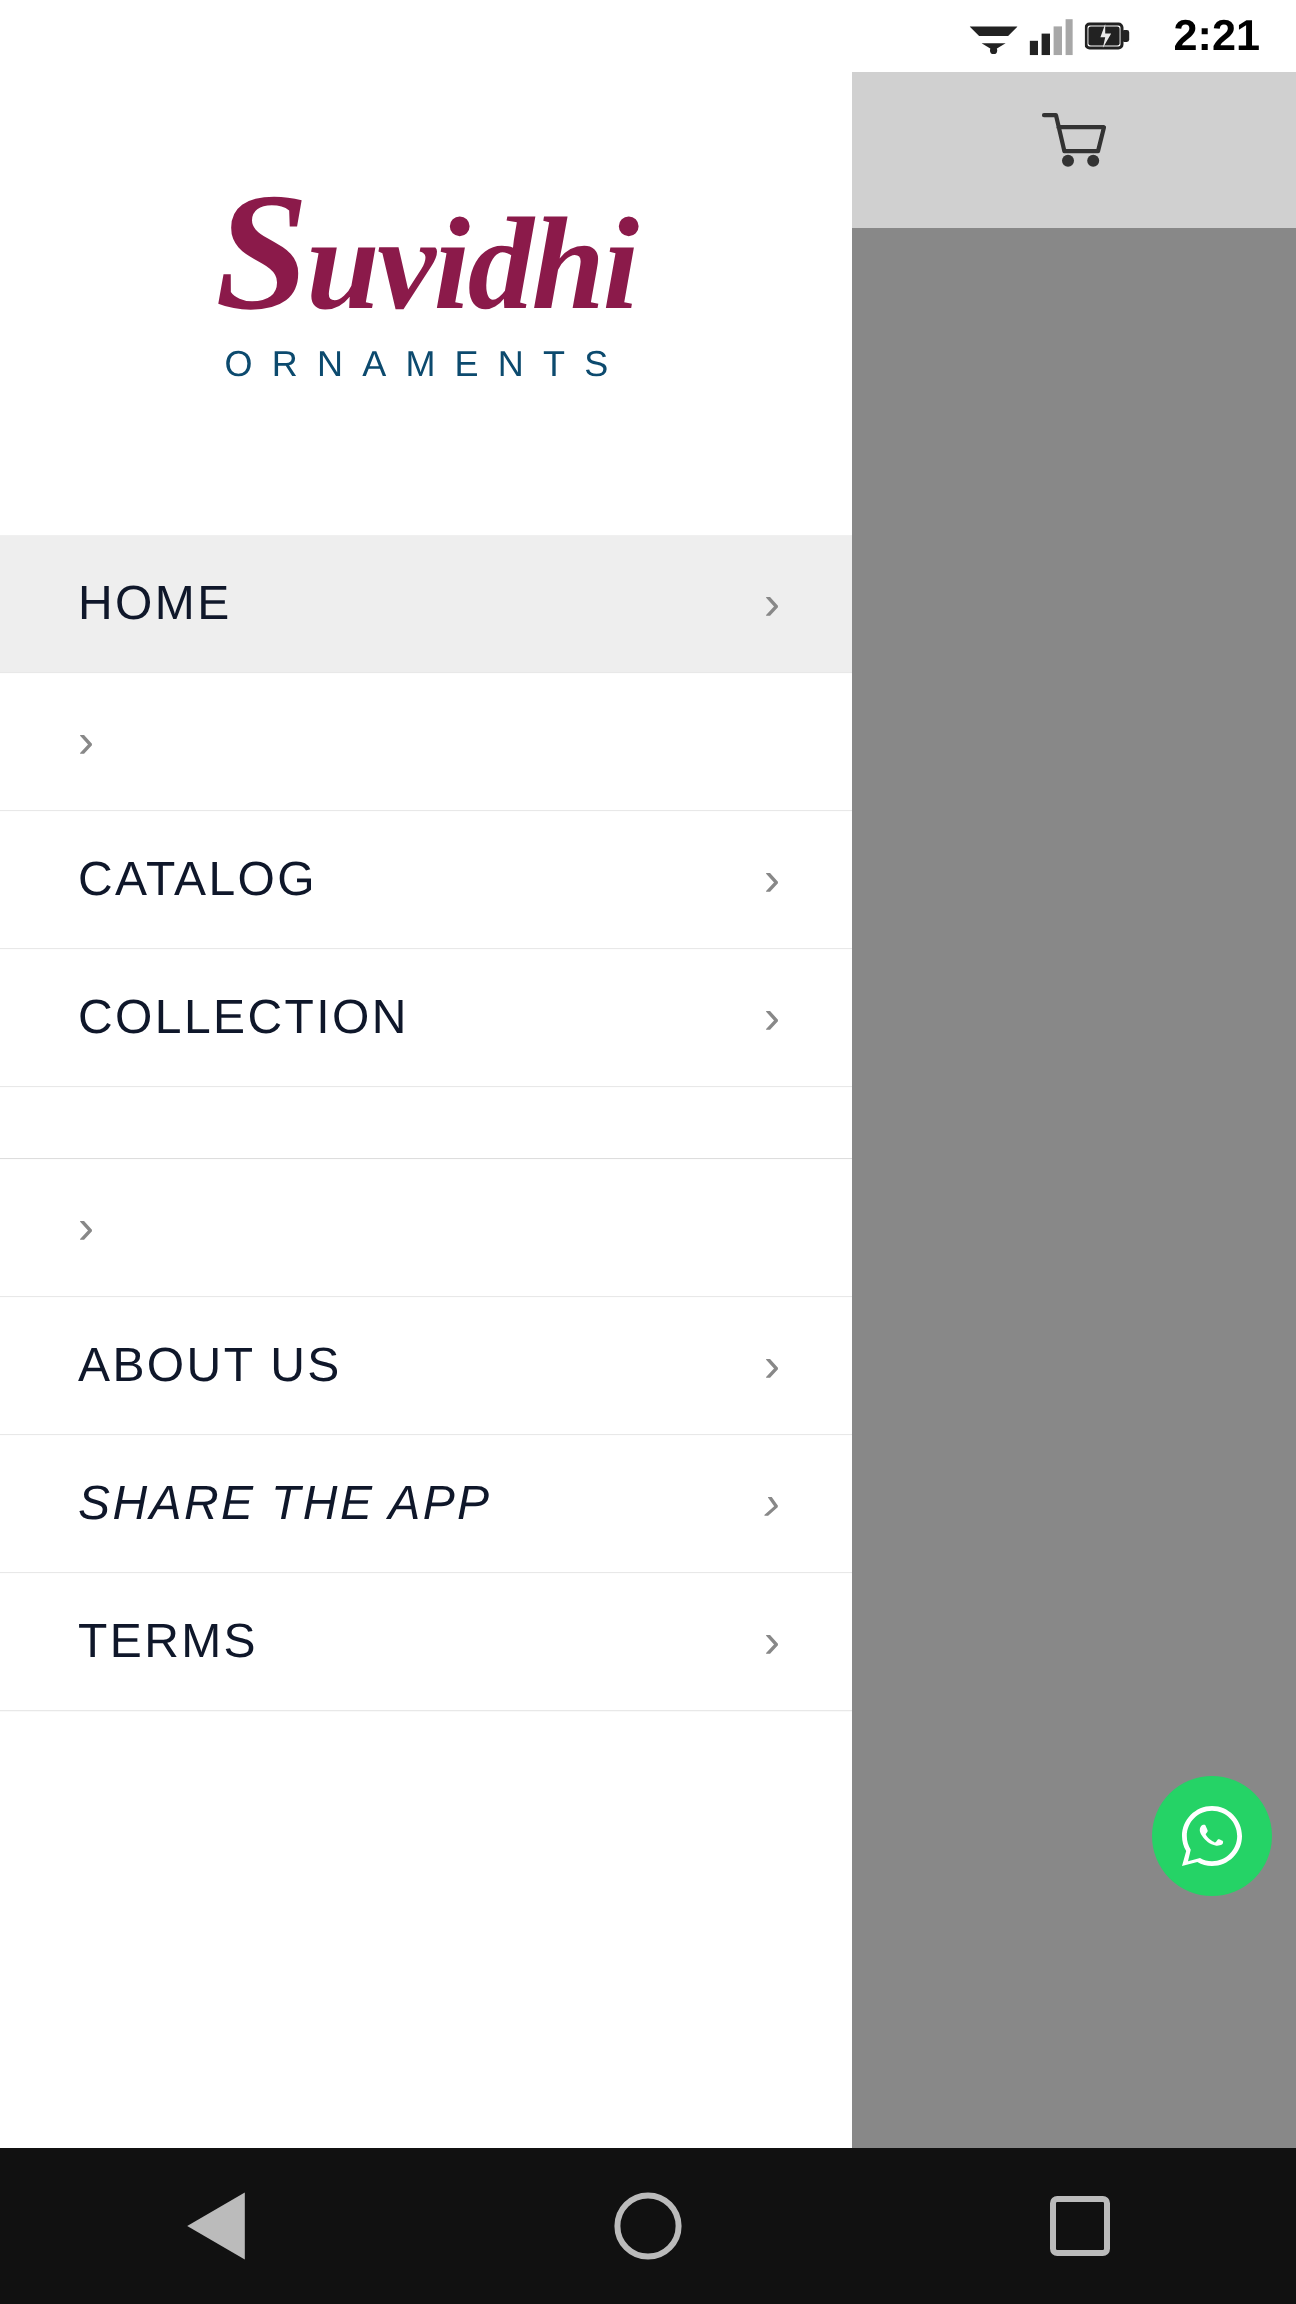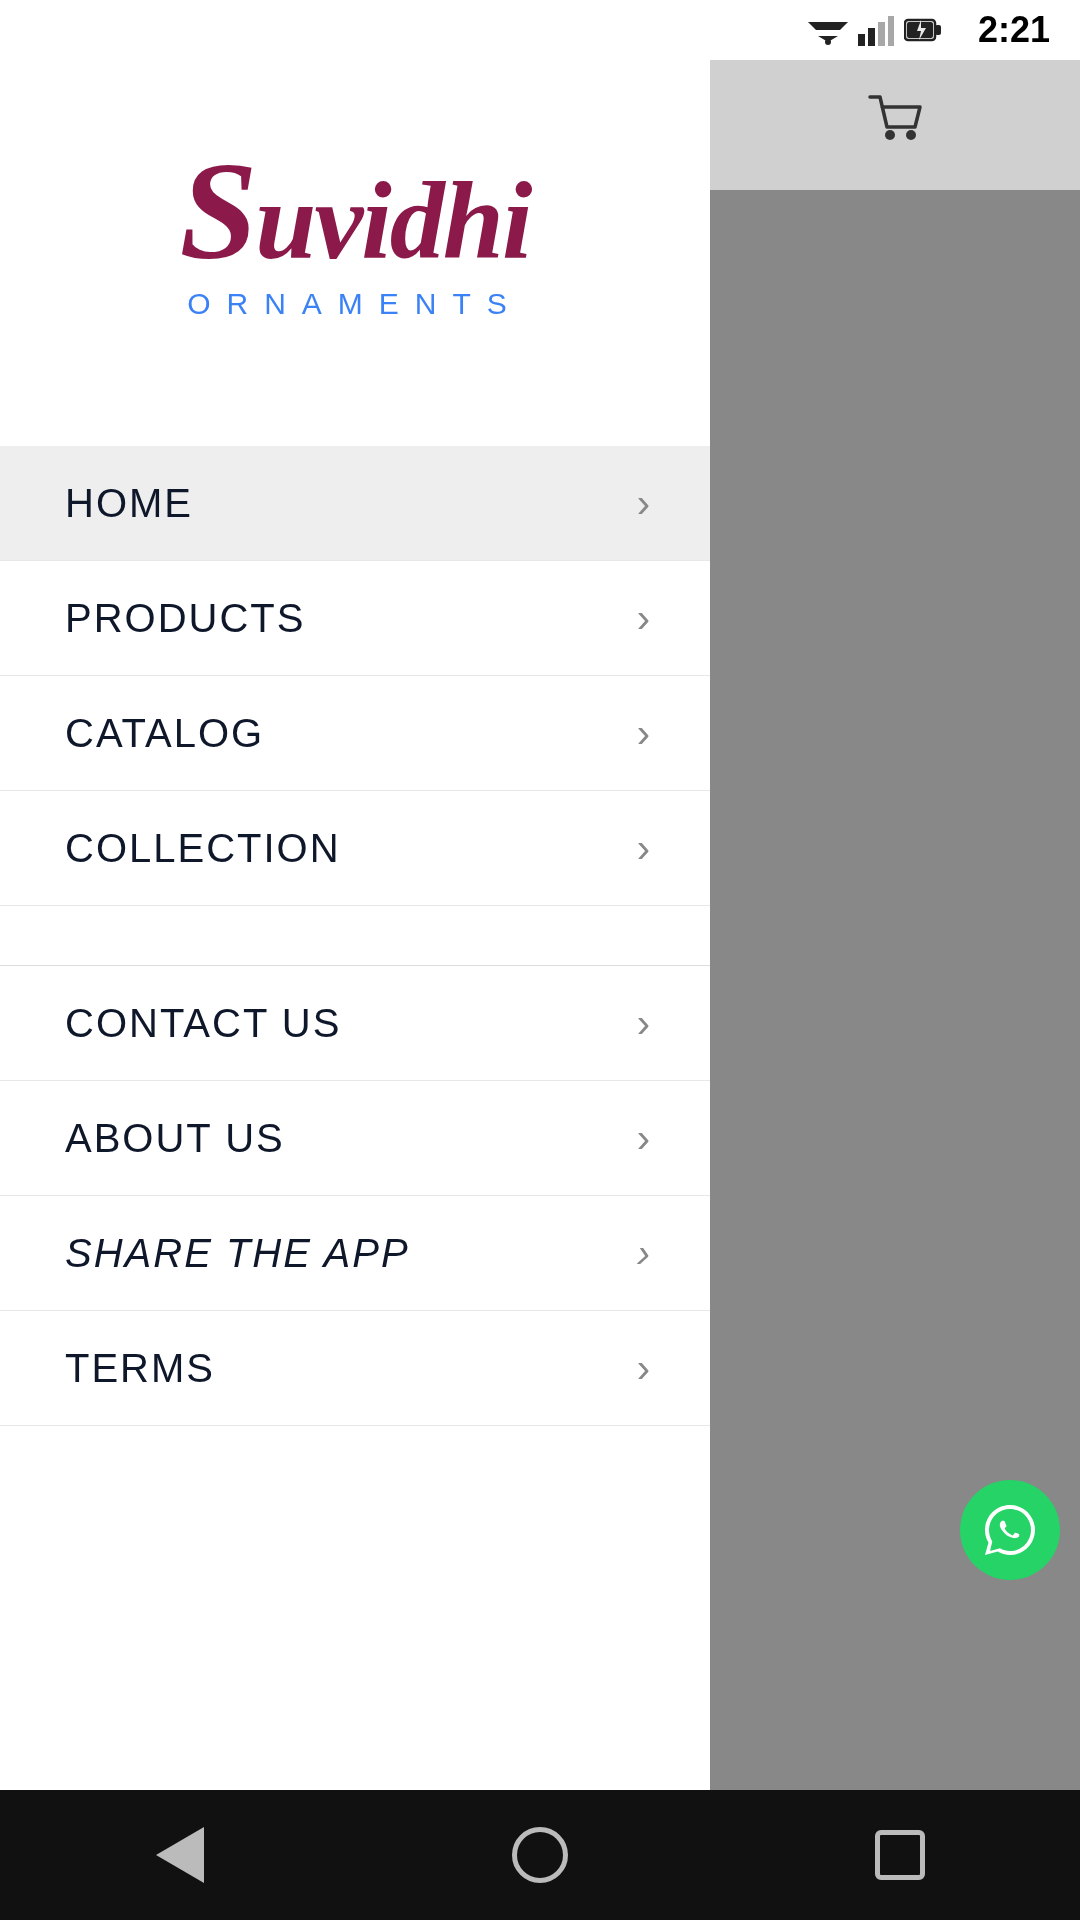--- a/index.html
+++ b/index.html
@@ -107,21 +107,21 @@
       line-height: 1;
       letter-spacing: -2px;
     }
 
     .logo-suvidhi .s-letter {
       font-size: 140px;
     }
 
     .logo-ornaments {
       font-size: 30px;
-      color: #3b82f6;
+      color: #0c4a6e;
       letter-spacing: 16px;
       text-transform: uppercase;
       margin-top: 6px;
       font-style: normal;
       font-family: Arial, sans-serif;
       font-weight: normal;
     }
 
     
     .menu {
@@ -284,38 +284,36 @@
   </div>
 
   <div class="menu">
 
     <div class="menu-item">
       <span class="menu-item-label">HOME</span>
       <span class="menu-chevron">›</span>
     </div>
 
     <div class="menu-item" style="background:#fff;">
-      <span class="menu-item-label">PRODUCTS</span>
       <span class="menu-chevron">›</span>
     </div>
 
     <div class="menu-item" style="background:#fff;">
       <span class="menu-item-label">CATALOG</span>
       <span class="menu-chevron">›</span>
     </div>
 
     <div class="menu-item" style="background:#fff;">
       <span class="menu-item-label">COLLECTION</span>
       <span class="menu-chevron">›</span>
     </div>
 
     <div class="menu-divider"></div>
 
     <div class="menu-item" style="background:#fff;">
-      <span class="menu-item-label">CONTACT US</span>
       <span class="menu-chevron">›</span>
     </div>
 
     <div class="menu-item" style="background:#fff;">
       <span class="menu-item-label">ABOUT US</span>
       <span class="menu-chevron">›</span>
     </div>
 
     <div class="menu-item" style="background:#fff;font-style:italic;">
       <span class="menu-item-label">SHARE THE APP</span>

